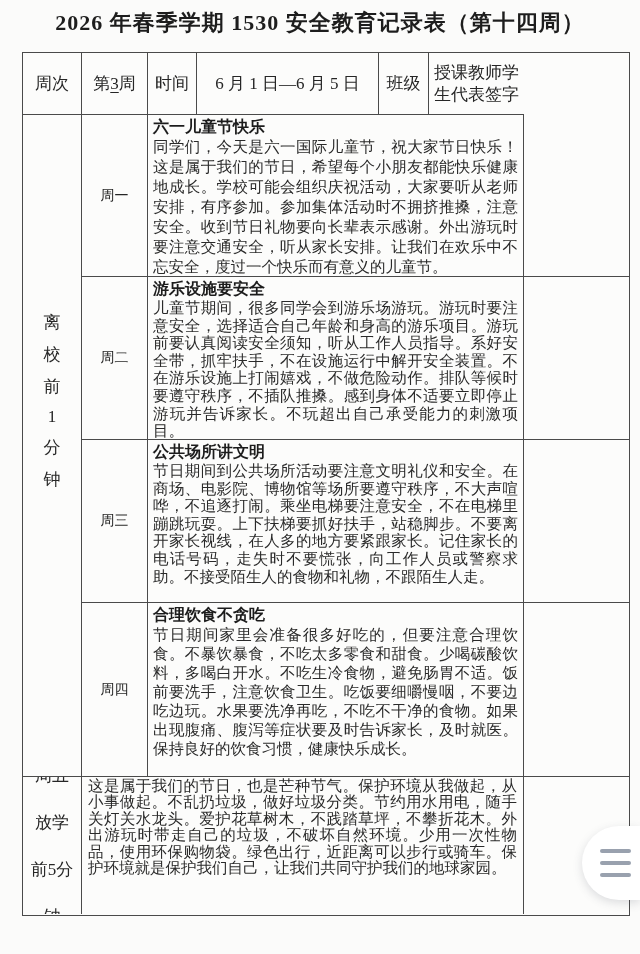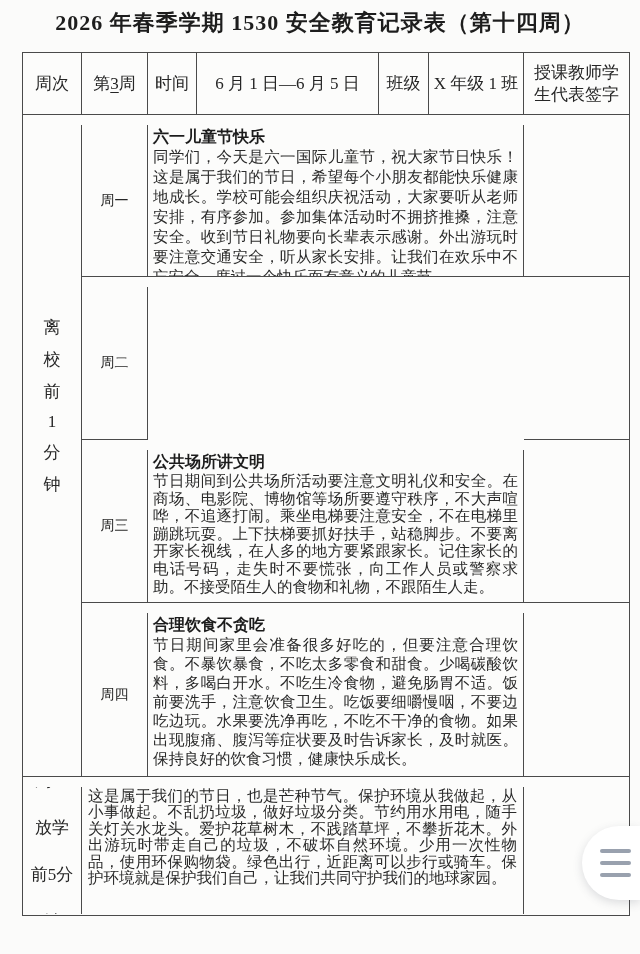--- a/index.html
+++ b/index.html
@@ -46,21 +46,20 @@
     display:grid;
     grid-template-columns:59px 66px 1fr 105px;
     grid-template-rows:162px 163px 163px 174px 1fr;
     height:799px;
   }
   .cell{
     border-right:1px solid #4a4a4a;
     border-bottom:1px solid #4a4a4a;
     box-sizing:border-box;
     overflow:hidden;
-    margin-top:10px;
   }
   .leftlabel{
     grid-column:1;grid-row:1/5;
     display:flex;flex-direction:column;
     align-items:center;justify-content:center;
     gap:9px;font-size:17px;
     padding-bottom:90px;
   }
   .daycell{
     grid-column:2;
@@ -126,21 +125,20 @@
   <div class="hdr">
     <div>周次</div>
     <div>
         <span>第</span>
         <span class="u">3</span>
         <span>周</span>
       </div>
     <div>时间</div>
     <div>6 月 1 日—6 月 5 日</div>
     <div>班级</div>
-    <div>X 年级 1 班</div>
     <div>授课教师学生代表签字</div>
   </div>
 
   <div class="bod">
 
     <div class="cell leftlabel">
       <span>离</span>
       <span>校</span>
       <span>前</span>
       <span>1</span>
@@ -149,20 +147,24 @@
     </div>
 
     <div class="cell daycell" style="grid-row:1">周一</div>
     <div class="cell content lh20" style="grid-row:1">
       <div class="sec-title">六一儿童节快乐</div>
       <div class="sec-body">同学们，今天是六一国际儿童节，祝大家节日快乐！这是属于我们的节日，希望每个小朋友都能快乐健康地成长。学校可能会组织庆祝活动，大家要听从老师安排，有序参加。参加集体活动时不拥挤推搡，注意安全。收到节日礼物要向长辈表示感谢。外出游玩时要注意交通安全，听从家长安排。让我们在欢乐中不忘安全，度过一个快乐而有意义的儿童节。</div>
     </div>
     <div class="cell sigcell" style="grid-row:1"></div>
 
     <div class="cell daycell" style="grid-row:2">周二</div>
+    <div class="cell content lh175" style="grid-row:2">
+      <div class="sec-title">游乐设施要安全</div>
+      <div class="sec-body">儿童节期间，很多同学会到游乐场游玩。游玩时要注意安全，选择适合自己年龄和身高的游乐项目。游玩前要认真阅读安全须知，听从工作人员指导。系好安全带，抓牢扶手，不在设施运行中解开安全装置。不在游乐设施上打闹嬉戏，不做危险动作。排队等候时要遵守秩序，不插队推搡。感到身体不适要立即停止游玩并告诉家长。不玩超出自己承受能力的刺激项目。</div>
+    </div>
     <div class="cell sigcell" style="grid-row:2"></div>
 
     <div class="cell daycell" style="grid-row:3">周三</div>
     <div class="cell content lh175" style="grid-row:3">
       <div class="sec-title">公共场所讲文明</div>
       <div class="sec-body">节日期间到公共场所活动要注意文明礼仪和安全。在商场、电影院、博物馆等场所要遵守秩序，不大声喧哗，不追逐打闹。乘坐电梯要注意安全，不在电梯里蹦跳玩耍。上下扶梯要抓好扶手，站稳脚步。不要离开家长视线，在人多的地方要紧跟家长。记住家长的电话号码，走失时不要慌张，向工作人员或警察求助。不接受陌生人的食物和礼物，不跟陌生人走。</div>
     </div>
     <div class="cell sigcell" style="grid-row:3"></div>
 
     <div class="cell content lh19" style="grid-row:4">

